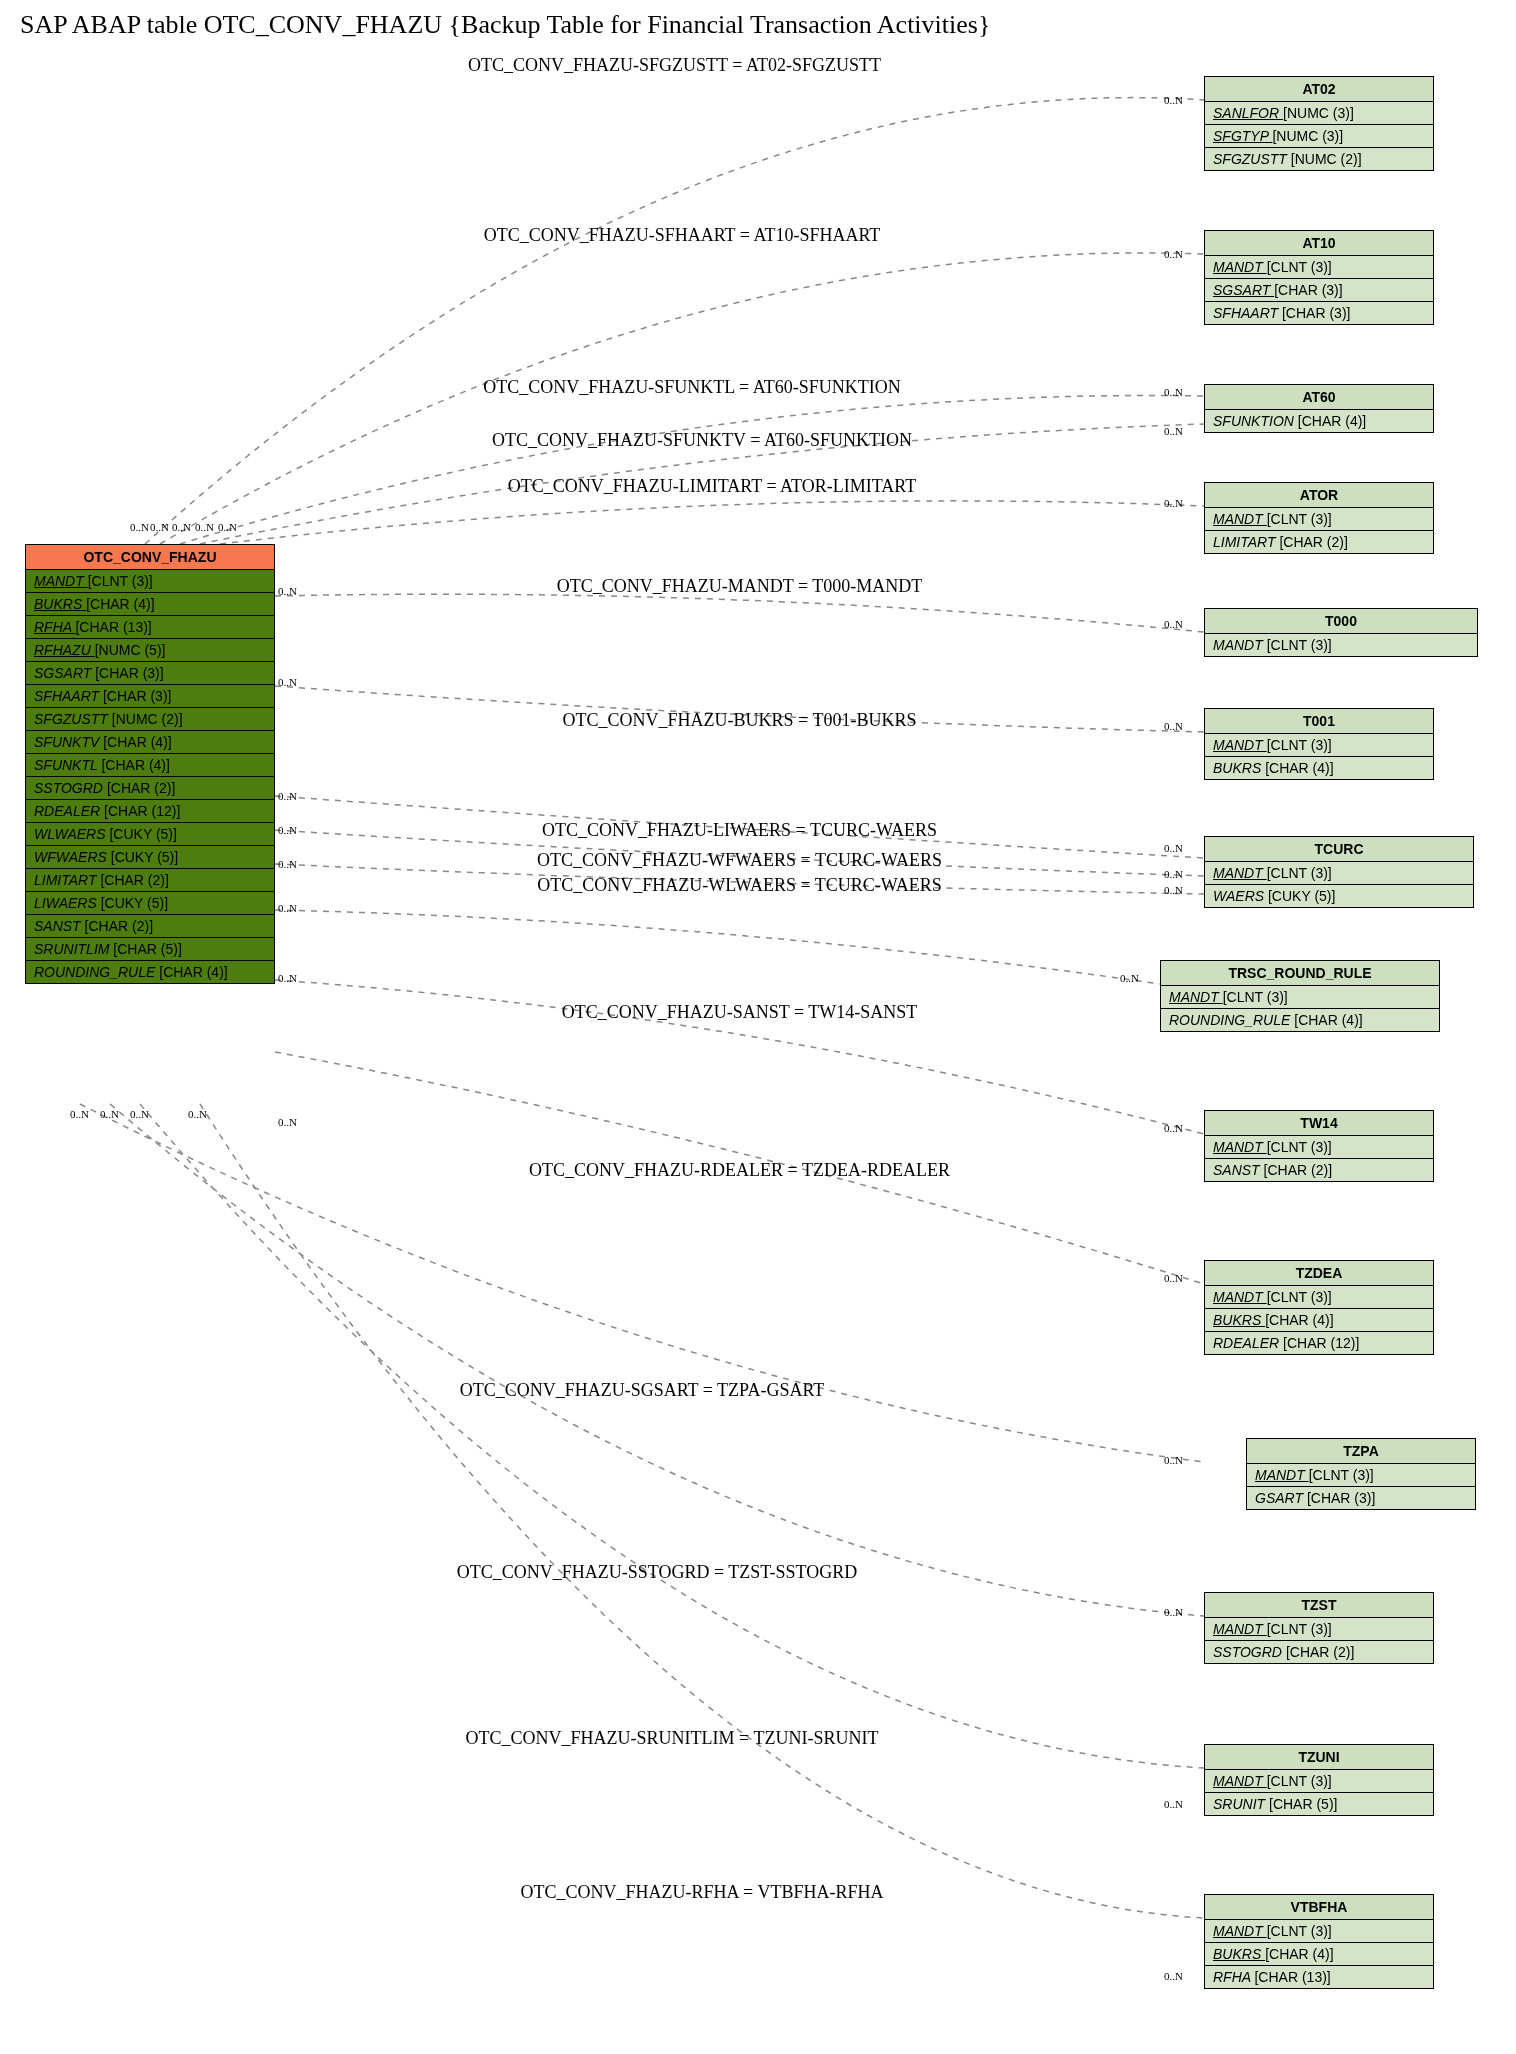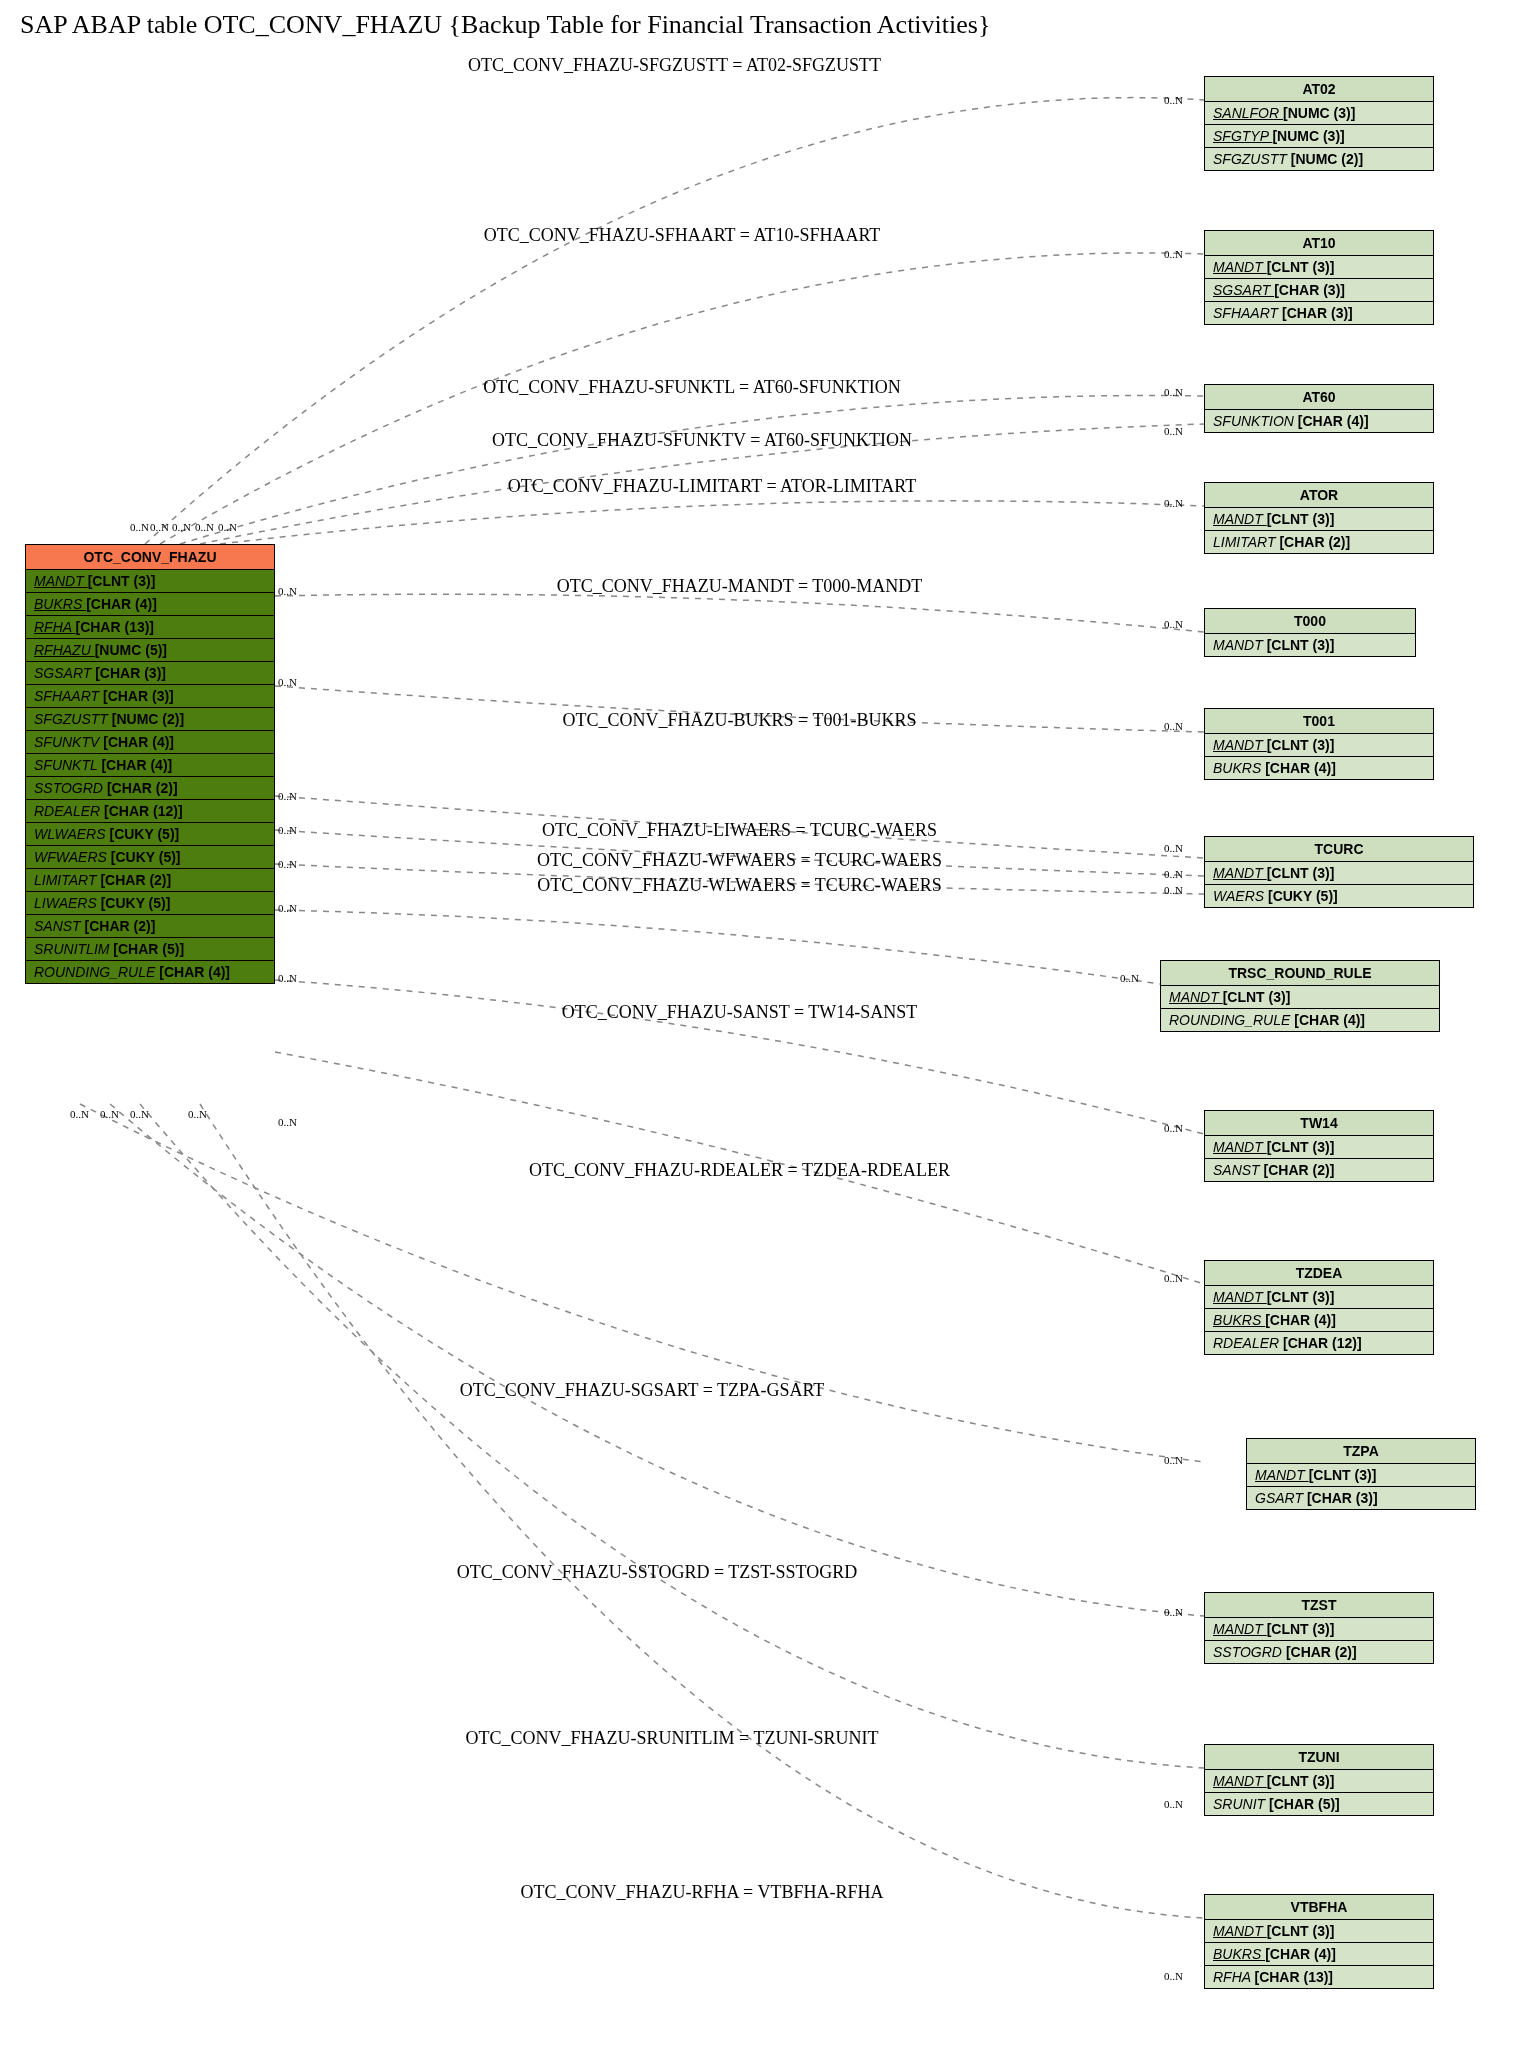--- a/index.html
+++ b/index.html
@@ -33,21 +33,21 @@
     padding: 4px 6px;
     border-bottom: 1px solid #000;
   }
   .entity .row {
     padding: 3px 8px;
     border-bottom: 1px solid #000;
     font-style: italic;
     white-space: nowrap;
   }
   .entity .row:last-child { border-bottom: none; }
-  .entity .row .type { font-style: normal; font-weight: bold; }
+  .entity .row .type { font-style: normal; }
   .main-ent { background: #4d7c0f; }
   .main-ent .hdr { background: #f7784f; }
   .ref-ent { background: #d5e3c8; }
   .ref-ent .hdr { background: #cddfbf; }
   .u { text-decoration: underline; }
 
   svg.links {
     position: absolute;
     left: 0; top: 0;
     width: 1516px;
@@ -127,21 +127,21 @@
     </div>
     <div class="entity ref-ent" style="left: 1204px; top: 384px; width: 230px;">
       <div class="hdr">AT60</div>
       <div class="row"><span>SFUNKTION </span><span class="type">[CHAR (4)]</span></div>
     </div>
     <div class="entity ref-ent" style="left: 1204px; top: 482px; width: 230px;">
       <div class="hdr">ATOR</div>
       <div class="row"><span class="u">MANDT </span><span class="type">[CLNT (3)]</span></div>
       <div class="row"><span>LIMITART </span><span class="type">[CHAR (2)]</span></div>
     </div>
-    <div class="entity ref-ent" style="left: 1204px; top: 608px; width: 212px;">
+    <div class="entity ref-ent" style="left: 1204px; top: 608px; width: 274px;">
       <div class="hdr">T000</div>
       <div class="row"><span>MANDT </span><span class="type">[CLNT (3)]</span></div>
     </div>
     <div class="entity ref-ent" style="left: 1204px; top: 708px; width: 230px;">
       <div class="hdr">T001</div>
       <div class="row"><span class="u">MANDT </span><span class="type">[CLNT (3)]</span></div>
       <div class="row"><span>BUKRS </span><span class="type">[CHAR (4)]</span></div>
     </div>
     <div class="entity ref-ent" style="left: 1204px; top: 836px; width: 270px;">
       <div class="hdr">TCURC</div>

